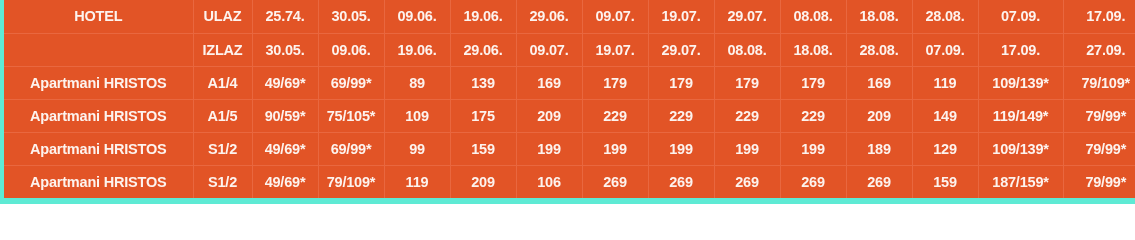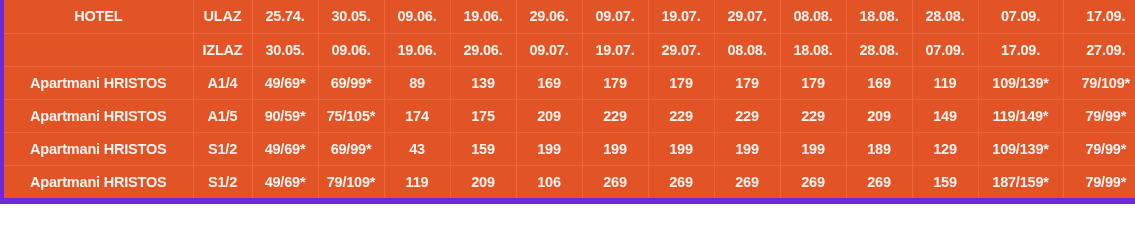--- a/index.html
+++ b/index.html
@@ -11,21 +11,21 @@
     width: 1135px;
     height: 204px;
     overflow: hidden;
     font-family: "Liberation Sans", sans-serif;
   }
 
   #price-table-root {
     position: relative;
     width: 1135px;
     height: 204px;
-    background: #6d28d9;
+    background: #5eead4;
     box-sizing: border-box;
   }
 
   table.price-table {
     border-collapse: collapse;
     border-spacing: 0;
     width: 1131px;
     margin-left: 4px;
     table-layout: fixed;
     background: #e25426;
@@ -152,39 +152,39 @@
         <td class="col-date">119</td>
         <td class="col-wide">109/139*</td>
         <td class="col-wide">79/109*</td>
       </tr>
 
       <tr>
         <td class="col-hotel row-label">Apartmani HRISTOS</td>
         <td class="col-unit">A1/5</td>
         <td class="col-date">90/59*</td>
         <td class="col-date">75/105*</td>
-        <td class="col-date">174</td>
+        <td class="col-date">109</td>
         <td class="col-date">175</td>
         <td class="col-date">209</td>
         <td class="col-date">229</td>
         <td class="col-date">229</td>
         <td class="col-date">229</td>
         <td class="col-date">229</td>
         <td class="col-date">209</td>
         <td class="col-date">149</td>
         <td class="col-wide">119/149*</td>
         <td class="col-wide">79/99*</td>
       </tr>
 
       <tr>
         <td class="col-hotel row-label">Apartmani HRISTOS</td>
         <td class="col-unit">S1/2</td>
         <td class="col-date">49/69*</td>
         <td class="col-date">69/99*</td>
-        <td class="col-date">43</td>
+        <td class="col-date">99</td>
         <td class="col-date">159</td>
         <td class="col-date">199</td>
         <td class="col-date">199</td>
         <td class="col-date">199</td>
         <td class="col-date">199</td>
         <td class="col-date">199</td>
         <td class="col-date">189</td>
         <td class="col-date">129</td>
         <td class="col-wide">109/139*</td>
         <td class="col-wide">79/99*</td>

